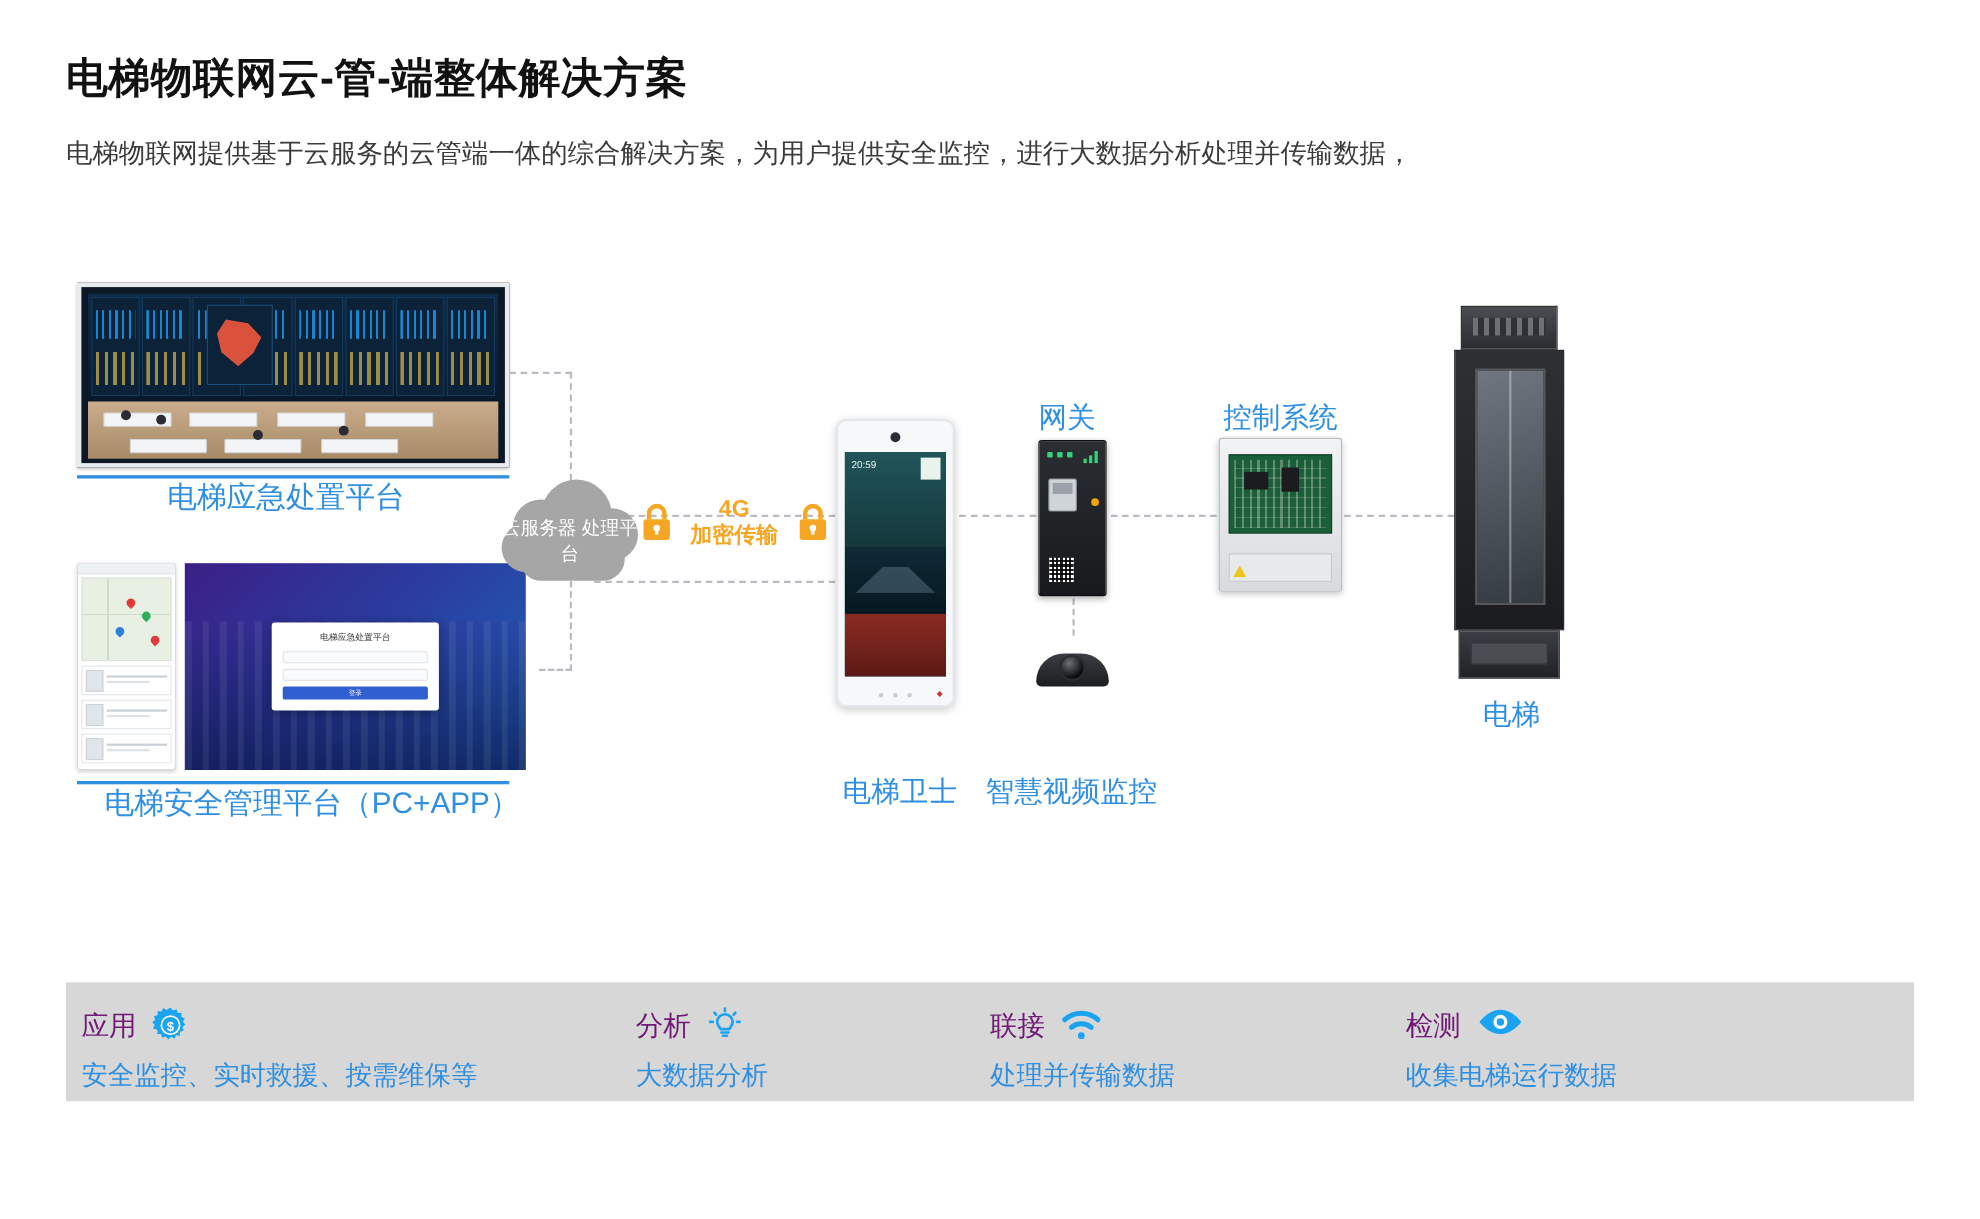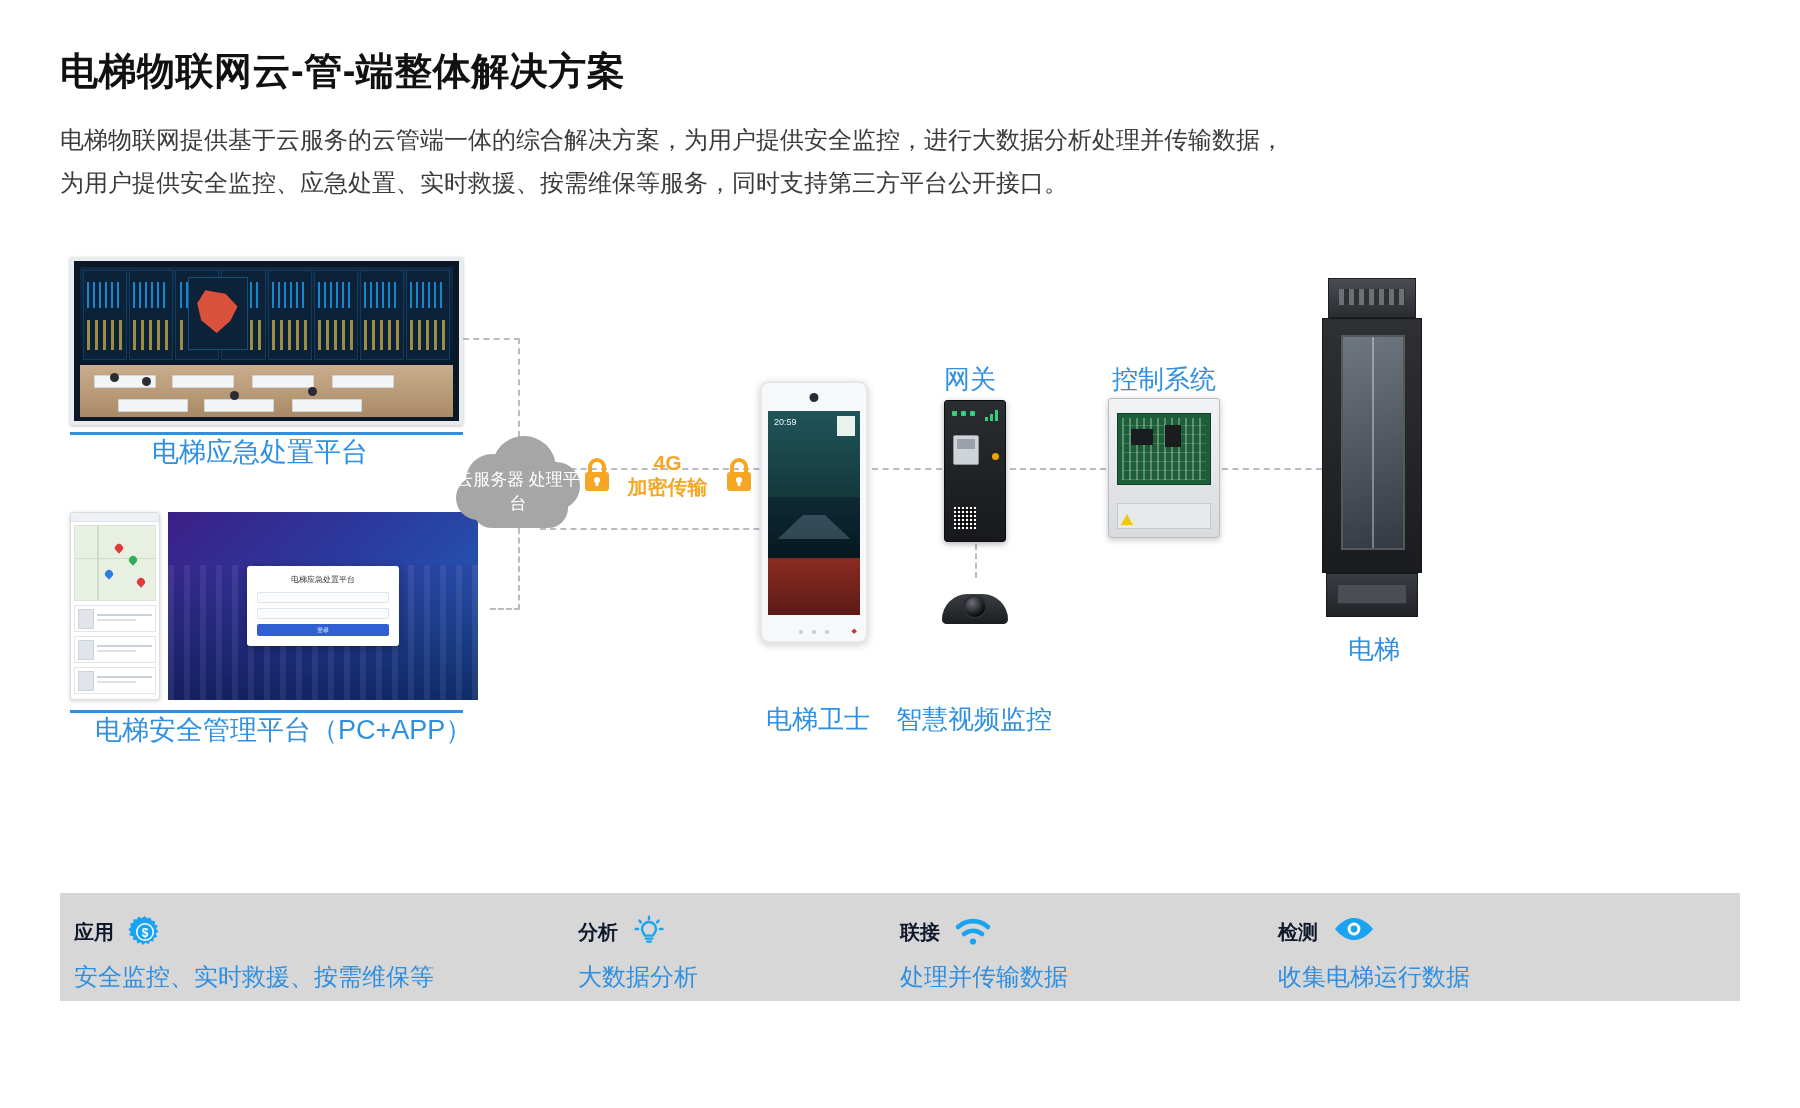--- a/index.html
+++ b/index.html
@@ -316,35 +316,34 @@
     background: #4a4d52; border: 1px solid #303338;
   }
 
   
   .botbar {
     position: absolute; left: 60px; top: 893px; width: 1680px; height: 108px;
     background: #d7d7d7;
   }
   .botcol { position: absolute; top: 22px; }
   .bot-head { display: flex; align-items: center; gap: 14px; }
-  .bot-title { color: #0f172a; font-size: 20px; font-weight: bold; }
+  .bot-title { color: #701a75; font-size: 25px; font-weight: normal; }
   .bot-sub {
     margin-top: 12px; color: #2f8fe0; font-size: 24px; white-space: nowrap;
   }
   .icon-box { width: 34px; height: 34px; display: inline-block; }
 </style>
 </head>
 <body>
 
 <div id="root">
 
   <div class="page-title">电梯物联网云-管-端整体解决方案</div>
   <div class="page-desc">
     <span>电梯物联网提供基于云服务的云管端一体的综合解决方案，为用户提供安全监控，进行大数据分析处理并传输数据，</span>
-    <span>为用户提供安全监控、应急处置、实时救援、按需维保等服务，同时支持第三方平台公开接口。</span>
   </div>
 
   <div class="ctrlroom">
     <div class="cr-wall">
       <div class="cr-panel"></div>
         <div class="cr-panel"></div>
         <div class="cr-panel"></div>
       <div class="cr-panel"></div>
         <div class="cr-panel"></div>
         <div class="cr-panel"></div>

